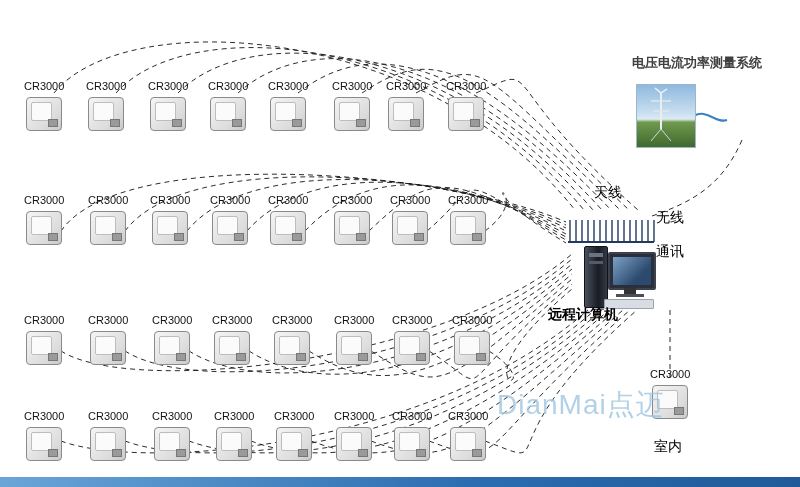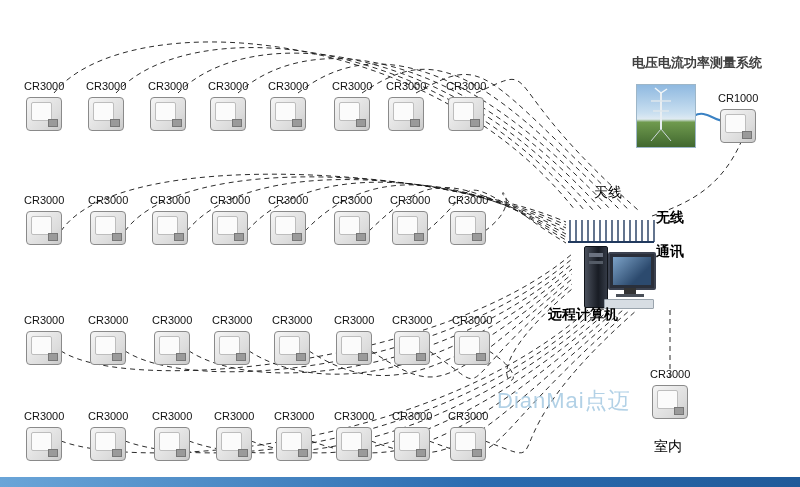--- a/index.html
+++ b/index.html
@@ -31,21 +31,21 @@
   .title-text { position:absolute; left:632px; top:54px; font-size:13px; font-weight:bold; color:#404040; white-space:nowrap; }
 
   .weather {
     position:absolute; left:636px; top:84px; width:58px; height:62px;
     background:linear-gradient(#8fb9e0 0%, #c9dff0 45%, #dfeaf2 55%, #6f9a4e 60%, #41682f 100%);
     border:1px solid #9db6c8;
   }
   .weather svg { position:absolute; left:0; top:0; }
 
   .cn-label { position:absolute; color:#000; font-size:14px; white-space:nowrap; }
-  .wireless { line-height:34px; text-align:right;font-weight:bold; }
+  .wireless { line-height:34px; text-align:right; }
 
   
   .tower {
     position:absolute; left:584px; top:246px; width:22px; height:60px; border-radius:2px;
     background:linear-gradient(90deg,#4a505c,#181c24 60%,#343a46); border:1px solid #10141a;
   }
   .tower::before { content:""; position:absolute; left:4px; top:6px; right:4px; height:4px; background:#6b7280; }
   .tower::after  { content:""; position:absolute; left:4px; top:14px; right:4px; height:3px; background:#545b66; }
   .monitor {
     position:absolute; left:608px; top:252px; width:44px; height:34px;
@@ -53,21 +53,21 @@
   }
   .monitor::before {
     content:""; position:absolute; left:3px; top:3px; right:3px; bottom:3px;
     background:linear-gradient(135deg,#7da3c8,#2c4a6e 70%);
   }
   .mstand { position:absolute; left:624px; top:288px; width:12px; height:6px; background:#333; }
   .mbase  { position:absolute; left:616px; top:294px; width:28px; height:3px; background:#4a4f58; }
   .keyboard { position:absolute; left:604px; top:299px; width:48px; height:8px; background:#d7dde3; border:1px solid #9aa4ad; border-radius:1px; }
 
   .watermark {
-    position:absolute; left:497px; top:386px; font-size:22px; letter-spacing:1px;
+    position:absolute; left:497px; top:386px; font-size:28px; letter-spacing:1px;
     color:#9fc6e0; opacity:.8; white-space:nowrap;text-align:center;
   }
   .bottom-bar {
     position:absolute; left:0; bottom:0; width:800px; height:10px;
     background:linear-gradient(90deg,#6aa5d8,#2b6cb0 60%,#205a99);
   }
 </style>
 </head>
 <body>
 
@@ -249,24 +249,20 @@
       <line x1="24" y1="8" x2="24" y2="44" stroke="#e8eef2" stroke-width="2"></line>
       <line x1="14" y1="16" x2="34" y2="16" stroke="#dfe7ec" stroke-width="1.5"></line>
       <line x1="16" y1="26" x2="32" y2="26" stroke="#dfe7ec" stroke-width="1.5"></line>
       <line x1="24" y1="8" x2="30" y2="4" stroke="#f2f6f8" stroke-width="1.5"></line>
       <line x1="24" y1="8" x2="18" y2="3" stroke="#f2f6f8" stroke-width="1.5"></line>
       <line x1="24" y1="44" x2="14" y2="56" stroke="#cfd9df" stroke-width="1"></line>
       <line x1="24" y1="44" x2="34" y2="56" stroke="#cfd9df" stroke-width="1"></line>
     </svg>
   </div>
 
-  <div class="dev" style="left:718px; top:92px;">
-    <div class="lbl">CR1000</div>
-    <div class="box"></div>
-  </div>
 
   <div class="cn-label" style="left:594px; top:184px;">天线</div>
   <svg style="position:absolute; left:566px; top:214px;" width="92" height="32">
     <line x1="2" y1="28" x2="88" y2="28" stroke="#223a5e" stroke-width="2"></line>
     <g stroke="#223a5e" stroke-width="1.4">
       <line x1="4" y1="6" x2="4" y2="28"></line>
         <line x1="10" y1="6" x2="10" y2="28"></line>
       <line x1="16" y1="6" x2="16" y2="28"></line>
         <line x1="22" y1="6" x2="22" y2="28"></line>
       <line x1="28" y1="6" x2="28" y2="28"></line>

